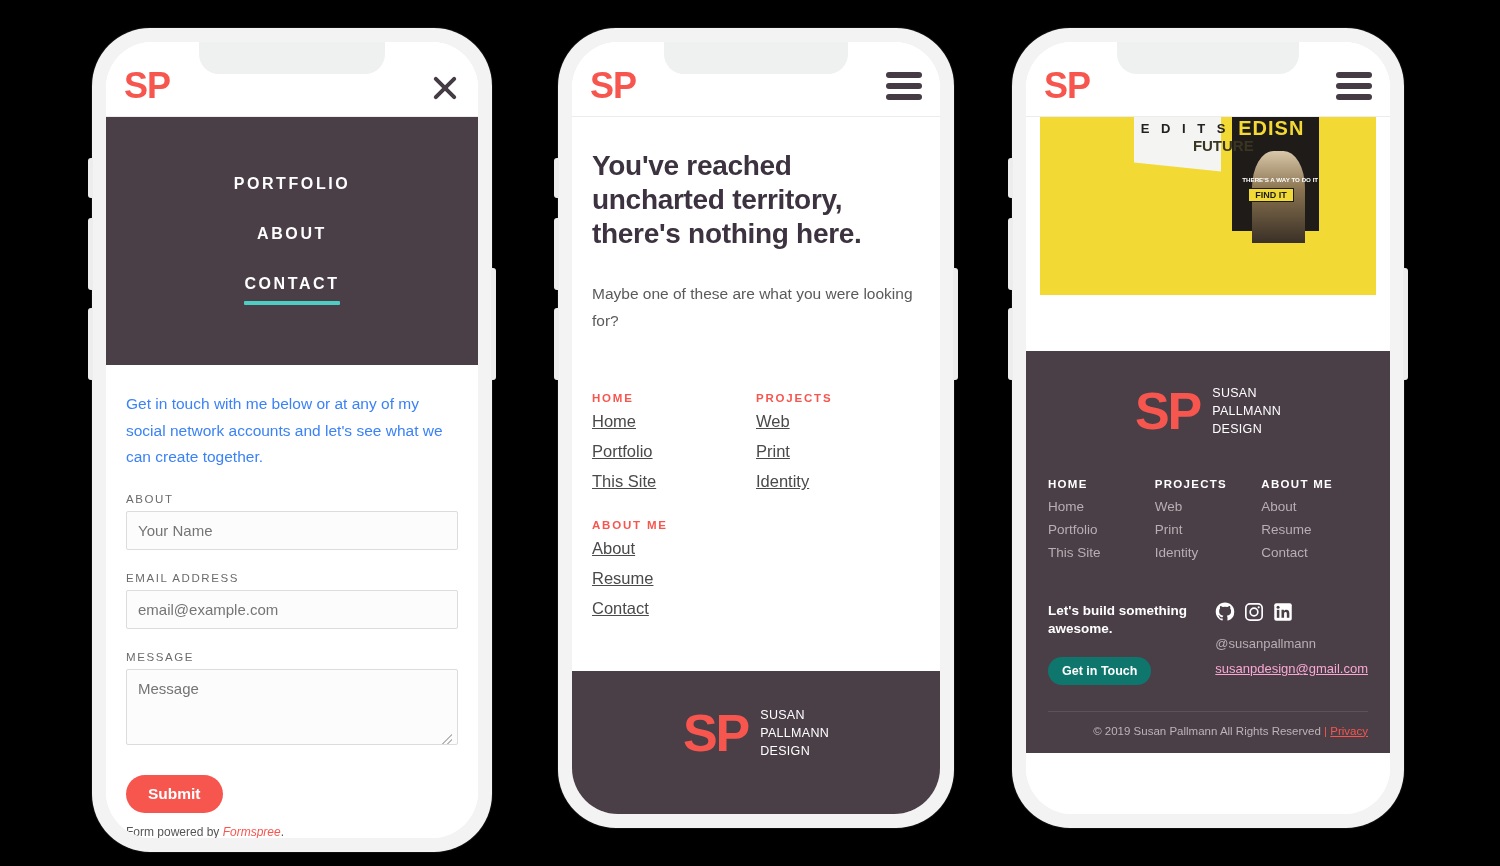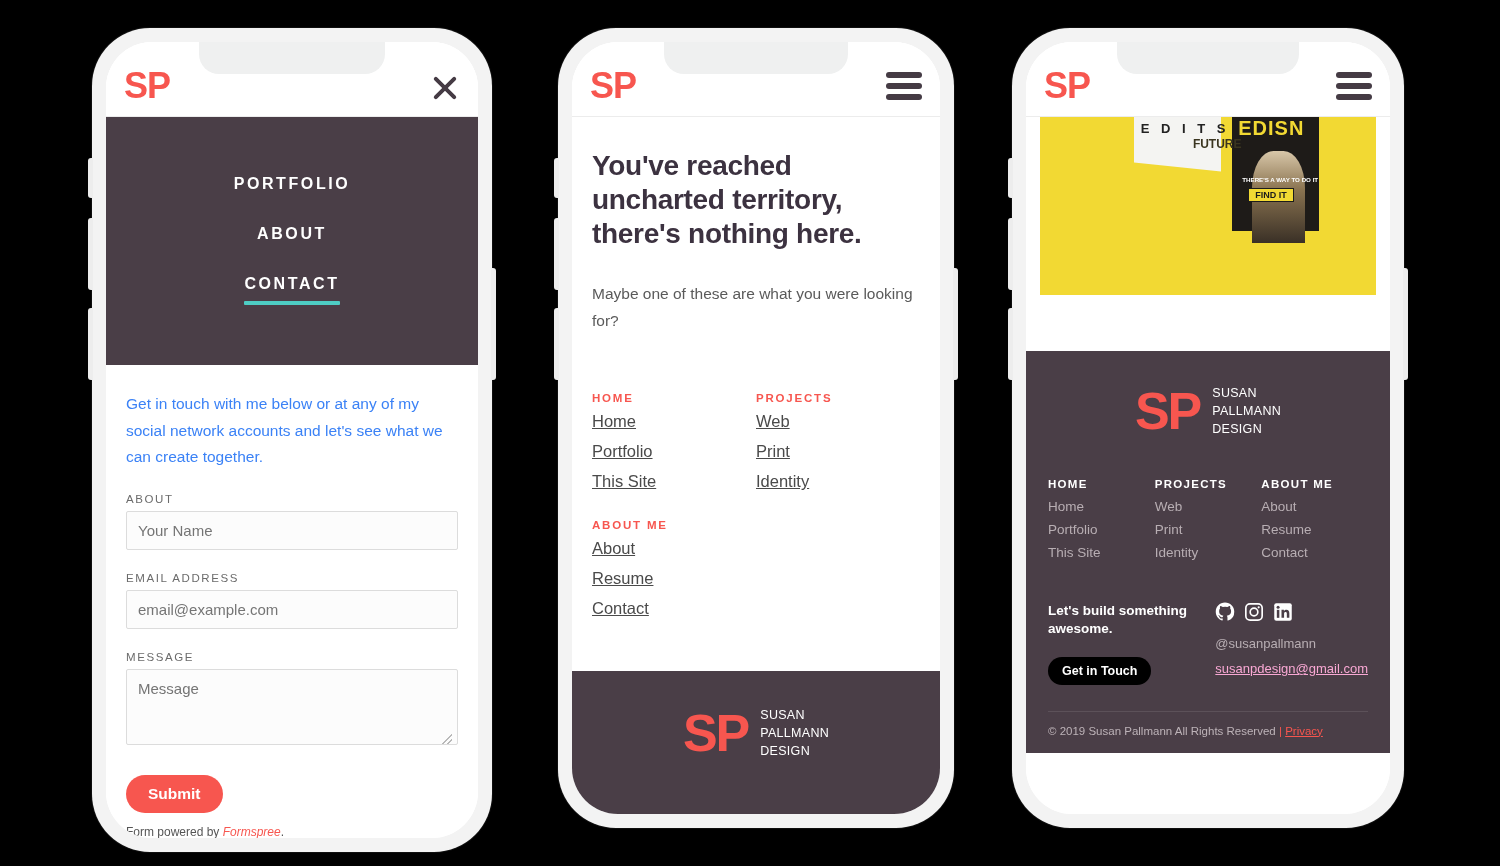--- a/index.html
+++ b/index.html
@@ -201,21 +201,21 @@
   .hero-edits {
     position: absolute; left: 30%; top: 4px;
     color: #222; font-weight: 700; font-size: 13px; letter-spacing: 4px;
   }
   .hero-edisn {
     position: absolute; left: 59%; top: 0px;
     color: #f2d933; font-weight: 700; font-size: 20px; letter-spacing: 1px;
   }
   .hero-future {
     position: absolute; left: 45.5%; top: 20px;
-    color: #3a3520; font-weight: 700; font-size: 12px;
+    color: #3a3520; font-weight: 700; font-size: 15px;
   }
   .hero-cap {
     position: absolute; left: 59.5%; top: 58px; width: 24%;
     color: #fff; font-weight: 700; font-size: 6.2px; line-height: 1.55; text-align: center;
   }
   .hero-find {
     position: absolute; left: 62%; top: 71px;
     background: #f2d933; color: #1b1b1b; font-weight: 700; font-size: 9px;
     padding: 1px 6px; border: 1px solid #1b1b1b;
   }
@@ -234,34 +234,34 @@
     margin-bottom: 9px;
   }
   .foot-link {
     display: block; color: #b8aeb3; font-size: 13.5px; margin-bottom: 8px; cursor: pointer;
     text-decoration: none;
   }
   .cta-row { display: flex; margin-top: 34px; gap: 20px; }
   .cta-left { width: 48%; }
   .cta-tag { color: #fff; font-size: 13.5px; font-weight: 700; line-height: 1.35; }
   .btn-touch {
-    margin-top: 18px; background: #000000; color: #fff; border: none;
+    margin-top: 18px; background: #0f766e; color: #fff; border: none;
     border-radius: 16px; padding: 7px 14px; font-size: 12.5px; font-weight: 700;
     font-family: "Liberation Sans", sans-serif; cursor: pointer;
   }
   .cta-right { flex: 1; }
   .socials { display: flex; gap: 9px; align-items: center; }
   .soc { width: 20px; height: 20px; cursor: pointer; }
   .handle { color: #b8aeb3; font-size: 13px; margin-top: 14px; }
   .email-link { display: block; color: #f9a8d4; font-size: 13px; margin-top: 10px; text-decoration: underline; cursor: pointer; }
   .copybar {
     margin-top: 26px;
     border-top: 1px solid rgba(255,255,255,0.10);
     padding: 13px 0 16px 0;
-    text-align: left;
+    text-align: right;
     color: #bdb3b8; font-size: 11.5px;
   }
   .copybar a { color: #f7564f; text-decoration: underline; }
   .sep { color: #f7564f; }
 </style>
 </head>
 <body>
 
 <div class="stage">
 

